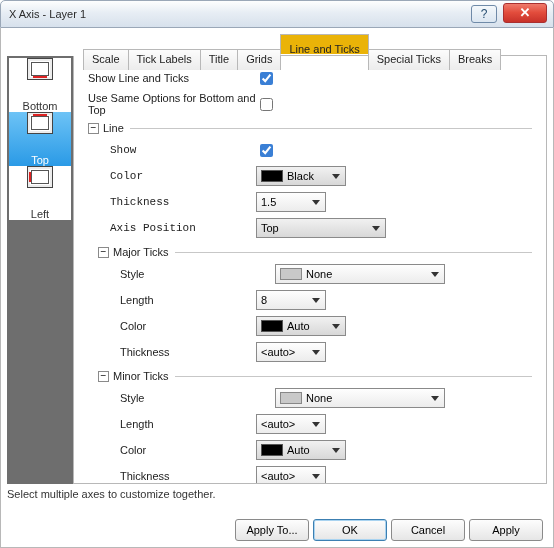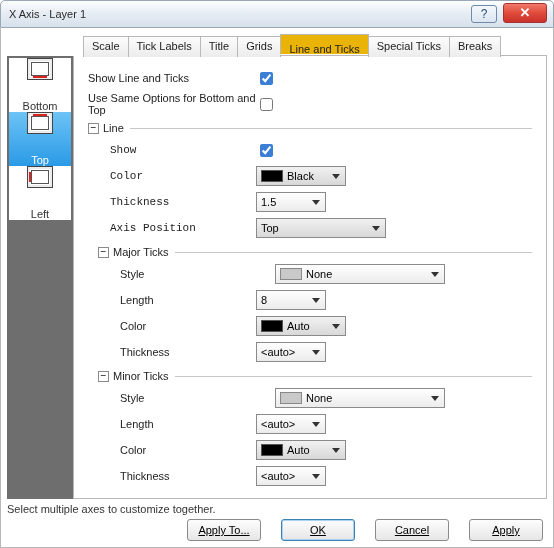--- a/index.html
+++ b/index.html
@@ -9,21 +9,21 @@
   .titlebar { height:28px; background:linear-gradient(#fdfefe,#e7edf4 45%,#d7e1ec); border:1px solid #9aa7b7; border-radius:5px 5px 0 0; display:flex; align-items:center; padding:0 0 0 8px; position:relative;}
   .titlebar .title { color:#2a2a2a; }
   .helpbtn { position:absolute; right:56px; top:4px; width:26px; height:18px; border:1px solid #6f8aa8; border-radius:3px; background:linear-gradient(#f4f8fb,#dbe6f1); color:#274f72; text-align:center; line-height:16px; font-size:12px;}
   .closebtn { position:absolute; right:6px; top:2px; width:44px; height:20px; border:1px solid #a93030; border-radius:3px; background:linear-gradient(#f0716c,#e04b3a 45%,#c62f21); color:#fff; text-align:center; line-height:18px; font-size:13px; font-weight:bold; font-family:Arial;}
   .closebtn { background:linear-gradient(#ef7a6b,#e24c3c 48%,#c8322a); }
 
   .outer { border:1px solid #b8b8b8; border-top:none; height:520px; padding:6px 6px 6px 6px; display:flex; flex-direction:column;}
 
   
   .tabrow { margin-left:76px; display:flex; border-bottom:1px solid #b8b8b8; height:22px;}
-  .tab { padding:3px 8px; border:1px solid #b8b8b8; border-bottom:none; background:linear-gradient(#fcfcfc,#ececec); margin-right:-1px; color:#222; position:relative; top:2px;}
+  .tab { padding:3px 8px; border:1px solid #b8b8b8; border-bottom:none; background:linear-gradient(#fcfcfc,#ececec); margin-right:-1px; color:#222; position:relative; top:15px;}
   .tab.active { background:#eab308; border-bottom:1px solid #fff; top:0; padding-top:8px; padding-bottom:4px;}
 
   .body { flex:1; display:flex; overflow:hidden;}
 
   
   .sidebar { width:66px; background:#6e6e6e; padding:2px; display:flex; flex-direction:column; align-items:center;}
   .side-item { width:62px; height:54px; display:flex; flex-direction:column; align-items:center; justify-content:space-between; gap:2px; color:#333; background:#fff;}
   .side-item.sel { background:linear-gradient(#6dc3f6,#2a9ae6); color:#fff;}
   .side-item .ico { width:26px; height:22px; background:#fff; border:1px solid #444; position:relative; box-shadow:inset 0 0 0 2px #ececec;}
   .side-item .ico::before { content:""; position:absolute; left:3px; right:3px; top:3px; bottom:3px; border:1px solid #555;}
@@ -52,21 +52,21 @@
   .combo .arrow::before { content:""; border-left:4px solid transparent; border-right:4px solid transparent; border-top:5px solid #333;}
   .combo.dark { background:linear-gradient(#f1f1f1,#d8d8d8);}
   .swatch { width:22px; height:12px; border:1px solid #555; margin-right:4px; display:inline-block;}
   .swatch.black{ background:#000;}
   .swatch.auto{ background:#000;}
   .swatch.none{ background:#c9c9c9; border:1px solid #888;}
   .w-color { width:90px;} .w-thick{ width:70px;} .w-pos{width:130px;} .w-style{width:170px;margin-left:19px;} .w-len{width:70px;}
 
   
   .hint { margin-top:4px; color:#333;}
-  .btnrow { display:flex; justify-content:flex-end; gap:20px; margin-top:4px; padding-right:4px;text-decoration:underline;}
+  .btnrow { display:flex; justify-content:flex-end; gap:4px; margin-top:19px; padding-right:4px;}
   .btn { min-width:74px; height:22px; border:1px solid #8a8a8a; border-radius:3px; background:linear-gradient(#fdfdfd,#e6e6e6); text-align:center; line-height:20px; padding:0 10px;}
   .btn.default { border:1px solid #3c7fb1; box-shadow:0 0 0 1px #a9d3f0 inset; }
 </style>
 </head>
 <body>
 
 <div class="titlebar">
   <span class="title">X Axis - Layer 1</span>
   <div class="helpbtn">?</div>
   <div class="closebtn">✕</div>

